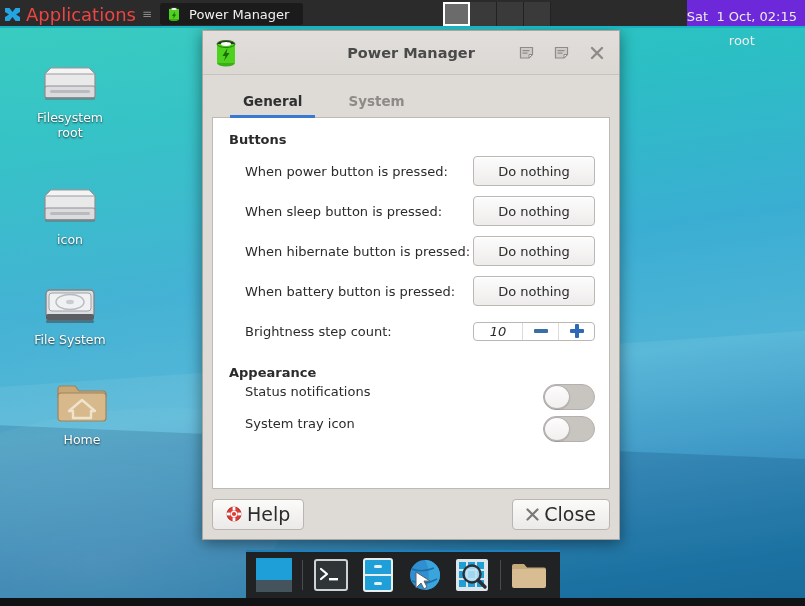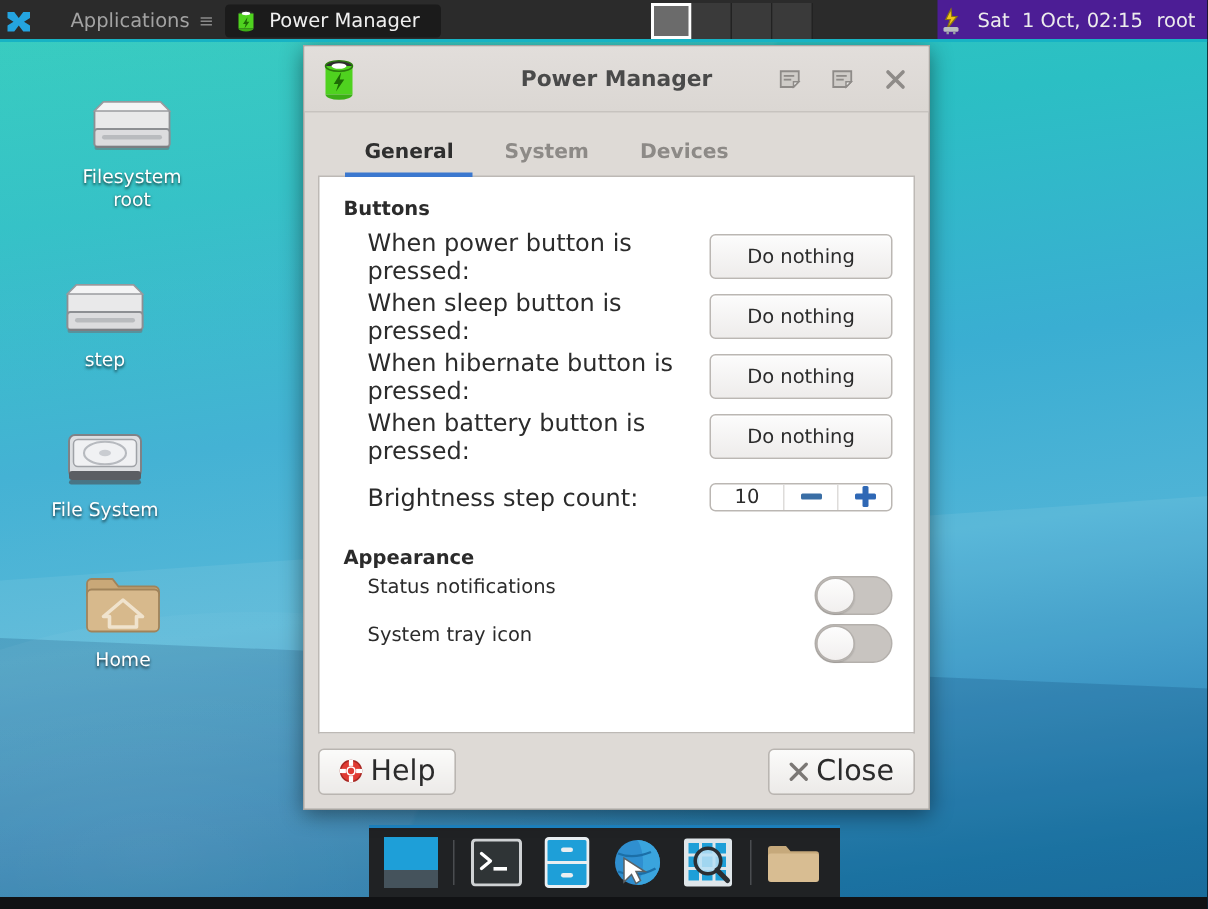--- a/index.html
+++ b/index.html
@@ -49,21 +49,21 @@
   }
   #panel .accentline {
     position:absolute; left:0; bottom:0; width:805px; height:2px;
     background:#17b3c4;
   }
   .appmenu {
     display:flex; align-items:center; gap:5px;
     padding:0 7px 0 4px; height:28px; cursor:default;
   }
   .xfce-logo { width:17px; height:15px; display:block; }
-  .appmenu-label { color:#a3a3a3; font-size:13px;margin-left:21px; }
+  .appmenu-label { color:#ef4444; font-size:18px; }
   .menu-sep {
     color:#8a8a8a; font-size:12px; margin-left:1px; letter-spacing:-1px;
   }
   .taskbtn {
     display:flex; align-items:center; gap:8px;
     height:22px; margin-left:2px; padding:0 14px 0 7px;
     background:#1b1b1b; border-radius:3px 3px 3px 3px;
     color:#f0f0f0; font-size:13px;
   }
   .task-battery { width:14px; height:16px; display:block; }
@@ -73,21 +73,22 @@
   .ws {
     width:27px; height:24px; background:#3a3a3a;
     border-right:1px solid #222;
   }
   .ws.active {
     background:#6b6b6b; border:2px solid #ffffff; width:27px; height:24px;
   }
   .sysarea {
     position:absolute; right:0; top:0; height:28px;
     display:flex; align-items:center; gap:9px; padding-right:8px;
-    background:#4c1d95;
+    background:#6d28d9;
+    flex-direction:column;
   }
   .tray-icon { width:18px; height:18px; display:block; }
   .clock { color:#ececec; font-size:13px; white-space:pre; }
   .username { color:#ececec; font-size:13px; }
 
   
   .dicon {
     position:absolute; width:120px; text-align:center; cursor:default;
   }
   .dicon .glyph { height:48px; display:flex; align-items:flex-end; justify-content:center; }
@@ -126,21 +127,21 @@
     position:absolute; left:0; right:0; text-align:center;
     font-size:14.5px; font-weight:bold; color:#4a4a4a;
     pointer-events:none;
   }
   .tb-buttons { margin-left:auto; display:flex; align-items:center; gap:18px; z-index:2; padding-right:6px; }
   .tb-btn { width:17px; height:17px; display:flex; align-items:center; justify-content:center; cursor:default; }
 
   .dlgbody { flex:1; padding:9px 9px 0 9px; display:flex; flex-direction:column; }
 
   .tabstrip {
-    display:flex; align-items:flex-end; gap:0;
+    display:flex; align-items:flex-end; gap:12px;
     border-bottom:1px solid #bdb9b5;
     padding-left:14px;
   }
   .tab {
     padding:9px 17px 8px 17px; font-size:13.5px; color:#8d8a87;
     font-weight:bold; cursor:default; position:relative;
   }
   .tab.active { color:#2f2f2f; }
   .tab.active::after {
     content:""; position:absolute; left:4px; right:4px; bottom:-1px;
@@ -151,33 +152,34 @@
     flex:1; background:#ffffff; border:1px solid #bdb9b5; border-top:none;
     padding:14px 14px 10px 14px; overflow:hidden;
     display:flex; flex-direction:column;
   }
   .section-title {
     font-size:13px; font-weight:bold; color:#2b2b2b; margin:0 0 4px 2px;
   }
   .row {
     display:flex; align-items:center; height:40px; padding-left:18px;
   }
-  .row .label { font-size:16px; color:#2b2b2b; flex:1; }
+  .row .label { font-size:13px; color:#2b2b2b; flex:1; }
   .combo {
     width:122px; height:30px;
     background:linear-gradient(#fcfcfc,#eeeceb);
     border:1px solid #bbb7b3; border-radius:4px;
     display:flex; align-items:center; justify-content:center;
     font-size:13px; color:#2b2b2b; cursor:default;
     box-shadow:0 1px 0 rgba(255,255,255,0.8) inset;
   }
   .spin {
     width:122px; height:19px; display:flex;
     background:#ffffff; border:1px solid #bbb7b3; border-radius:4px;
     overflow:hidden;
+    font-style:italic;
   }
   .spin .val { flex:1; display:flex; align-items:center; justify-content:center; font-size:13px; color:#2b2b2b; }
   .spin .sbtn {
     width:36px; display:flex; align-items:center; justify-content:center;
     border-left:1px solid #dedcda; cursor:default;
   }
   .minus-g { display:block; width:14px; height:4px; background:#3a6ea5; border-radius:1px; }
   .plus-g { position:relative; width:14px; height:14px; }
   .plus-g::before, .plus-g::after {
     content:""; position:absolute; background:#2f68b5; border-radius:1px;
@@ -217,21 +219,21 @@
   .x-glyph { width:13px; height:13px; display:block; }
 </style>
 </head>
 <body>
 
 <div id="desktop">
   <div class="band1"></div>
   <div class="band2"></div>
   <div class="glow"></div>
 
-  <div class="dicon" style="left:28px; top:28px;">
+  <div class="dicon" style="left:10px; top:28px;">
     <div class="glyph">
       <svg width="58" height="38" viewBox="0 0 58 38">
         <path d="M4 8 L10 2 L48 2 L54 8 L54 30 L4 30 Z" fill="#e9e9ea" stroke="#8d8f93" stroke-width="1.2"></path>
         <path d="M4 8 L10 2 L48 2 L54 8 Z" fill="#f4f4f5" stroke="#9a9ca0" stroke-width="1"></path>
         <rect x="4" y="20" width="50" height="12" rx="2" fill="#dcdcde" stroke="#8d8f93" stroke-width="1.2"></rect>
         <rect x="9" y="24" width="40" height="3" rx="1.5" fill="#b9bbbe"></rect>
         <rect x="4" y="31" width="50" height="3" rx="1.5" fill="#6f7175" opacity="0.55"></rect>
       </svg>
     </div>
     <div class="lbl">
@@ -242,21 +244,21 @@
   <div class="dicon" style="left:10px; top:150px;">
     <div class="glyph">
       <svg width="58" height="38" viewBox="0 0 58 38">
         <path d="M4 8 L10 2 L48 2 L54 8 L54 30 L4 30 Z" fill="#e9e9ea" stroke="#8d8f93" stroke-width="1.2"></path>
         <path d="M4 8 L10 2 L48 2 L54 8 Z" fill="#f4f4f5" stroke="#9a9ca0" stroke-width="1"></path>
         <rect x="4" y="20" width="50" height="12" rx="2" fill="#dcdcde" stroke="#8d8f93" stroke-width="1.2"></rect>
         <rect x="9" y="24" width="40" height="3" rx="1.5" fill="#b9bbbe"></rect>
         <rect x="4" y="31" width="50" height="3" rx="1.5" fill="#6f7175" opacity="0.55"></rect>
       </svg>
     </div>
-    <div class="lbl">step</div>
+    <div class="lbl">icon</div>
   </div>
 
   <div class="dicon" style="left:10px; top:250px;">
     <div class="glyph">
       <svg width="58" height="40" viewBox="0 0 58 40">
         <rect x="5" y="4" width="48" height="28" rx="4" fill="#dddfe2" stroke="#7f8287" stroke-width="1.3"></rect>
         <rect x="8" y="7" width="42" height="18" rx="3" fill="#f0f1f3" stroke="#9fa2a7" stroke-width="1"></rect>
         <ellipse cx="29" cy="16" rx="14" ry="7.5" fill="none" stroke="#b7babf" stroke-width="1.4"></ellipse>
         <ellipse cx="29" cy="16" rx="4" ry="2.2" fill="#c9ccd1"></ellipse>
         <rect x="5" y="28" width="48" height="6" rx="2" fill="#5b5e63"></rect>
@@ -372,21 +374,20 @@
           <path d="M2 2 L12 12 M12 2 L2 12" stroke="#8e8b88" stroke-width="2.4" stroke-linecap="round"></path>
         </svg>
       </div>
     </div>
   </div>
 
   <div class="dlgbody">
     <div class="tabstrip">
       <div class="tab active">General</div>
       <div class="tab">System</div>
-      <div class="tab">Devices</div>
     </div>
 
     <div class="tabpage">
       <div class="section-title">Buttons</div>
 
       <div class="row">
         <div class="label">When power button is pressed:</div>
         <div class="combo">Do nothing</div>
       </div>
 

